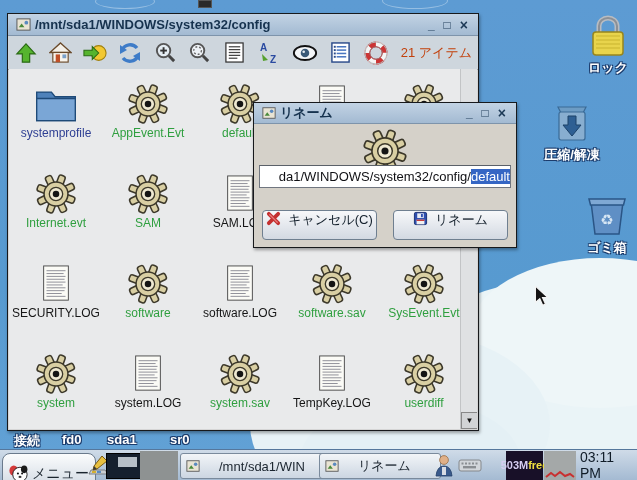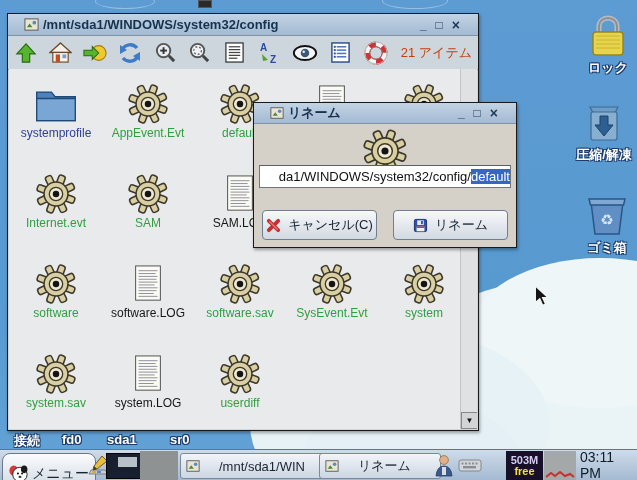--- a/index.html
+++ b/index.html
@@ -11,21 +11,21 @@
   .cl-a{background:#cfe4ee;width:420px;height:240px;left:330px;top:300px;}
   .cl-b{background:#eaf4f7;width:360px;height:220px;left:390px;top:278px;}
   .cl-c{background:#e7f2f6;width:300px;height:190px;left:250px;top:330px;}
   .cl-d{background:#eef6f8;width:260px;height:150px;left:470px;top:258px;}
   .cl-e{background:#e4f0f5;width:220px;height:120px;left:300px;top:400px;}
   .cloud-line{position:absolute;border:1px solid rgba(255,255,255,.35);border-radius:50%;}
   .top-frag{position:absolute;left:198px;top:0;width:12px;height:6px;background:#2a2a2a;border:1px solid #555;}
   
   .win{position:absolute;background:#d5d5d5;border:1px solid #17191c;box-shadow:1px 2px 3px rgba(0,0,0,.35);}
   .titlebar{height:21px;background:linear-gradient(#c2d3e4,#a3bad2);display:flex;align-items:center;
-    padding:0 16px;border-bottom:1px solid #7e94ab;}
+    padding:0 8px;border-bottom:1px solid #7e94ab;}
   .titlebar .ttext{flex:1;font-size:13px;font-weight:bold;color:#16324e;white-space:nowrap;overflow:hidden;margin-left:4px;}
   .wctrl{display:flex;gap:9px;margin-right:2px;}
   .wctrl span{font-size:12px;font-weight:bold;color:#1d3a57;cursor:default;line-height:14px;}
   
   #fm{left:7px;top:13px;width:470px;height:416px;}
   #fm-toolbar{height:33px;background:#ced6dd;border-bottom:1px solid #9aa4ac;display:flex;align-items:center;padding:0 6px;gap:11px;}
   .tbtn{width:26px;height:26px;display:flex;align-items:center;justify-content:center;}
   #item-count{font-size:13px;color:#c2410c;margin-left:2px;white-space:nowrap;}
   #fm-content{position:absolute;left:1px;right:1px;top:55px;bottom:1px;background:#e9eaeb;overflow:hidden;}
   #files{position:absolute;left:1px;top:12px;display:grid;grid-template-columns:repeat(5,92px);grid-auto-rows:90px;}
@@ -42,21 +42,21 @@
   
   #dlg{left:253px;top:102px;width:262px;height:144px;background:#d5d1c9;}
   #dlg-body{position:relative;height:121px;}
   #dlg-gear{position:absolute;left:0;right:0;top:4px;display:flex;justify-content:center;}
   #dlg-input{position:absolute;left:5px;right:5px;top:41px;height:21px;background:#fff;
     border:1px solid #707680;border-top-color:#5a6068;display:flex;align-items:center;
     justify-content:flex-end;font-size:13px;color:#101014;white-space:pre;overflow:hidden;}
   #dlg-input .sel{background:#3566c4;color:#fff;}
   .dlg-btnrow{position:absolute;left:8px;right:8px;top:86px;display:flex;gap:16px;}
   .dbtn{flex:1;height:28px;background:linear-gradient(#f7f8fa,#d3d9e2);border:1px solid #6f7f90;border-radius:4px;
-    display:flex;align-items:center;justify-content:center;gap:7px;font-size:13px;color:#14202c;}
+    display:flex;justify-content:center;gap:7px;font-size:13px;color:#14202c;}
   
   .dicon{position:absolute;width:64px;display:flex;flex-direction:column;align-items:center;}
   .dlabel{font-size:13px;font-weight:bold;color:#fff;margin-top:1px;white-space:nowrap;
     text-shadow:1px 1px 0 #1c3c6c,-1px 1px 0 #1c3c6c,1px -1px 0 #1c3c6c,-1px -1px 0 #1c3c6c;}
   .devlabel{position:absolute;font-size:13px;font-weight:bold;color:#fff;
     text-shadow:1px 1px 0 #1c3c6c,-1px 1px 0 #1c3c6c,1px -1px 0 #1c3c6c,-1px -1px 0 #1c3c6c;}
   
   #taskbar{position:absolute;left:0;right:0;bottom:0;height:30px;
     background:linear-gradient(#cfdbe8,#a4bad2);border-top:1px solid #55779c;}
   .tb-item{position:absolute;top:3px;height:24px;display:flex;align-items:center;}
@@ -65,21 +65,21 @@
   #pager{left:106px;width:34px;height:24px;background:#16202e;border:1px solid #000;}
   #pager .pg-in{position:absolute;left:11px;top:3px;width:19px;height:10px;background:#b8c0c8;}
   #tray-gap{position:absolute;left:140px;top:1px;width:38px;height:29px;background:#8e9292;}
   .taskbtn{background:linear-gradient(#f2f5f8,#ccd6e2);border:1px solid #7a8a9c;border-radius:3px;
     gap:19px;padding:0 5px;font-size:13px;color:#1a242e;white-space:nowrap;overflow:hidden;}
   #task1{left:180px;width:136px;}
   #task2{left:319px;width:110px;}
   #tray-user{left:434px;}
   #tray-kbd{left:458px;}
   #free-badge{position:absolute;left:506px;top:1px;width:37px;height:29px;background:#181028;
-    display:flex;flex-direction:column;align-items:center;justify-content:center;line-height:1;}
+    display:flex;flex-direction:row;align-items:center;justify-content:center;line-height:1;}
   #free-badge .f1{font-size:11px;font-weight:bold;color:#d6cef2;}
   #free-badge .f2{font-size:11px;font-weight:bold;color:#f0e040;}
   #cpu-mon{position:absolute;left:544px;top:1px;width:32px;height:29px;background:#a4a8a8;}
   #clock{left:580px;font-size:14px;color:#101c28;}
   
   #cursor{position:absolute;left:533px;top:286px;}
   svg{display:block;}
 </style>
 </head>
 <body>
@@ -146,21 +146,21 @@
       <rect x="5" y="20" width="30" height="23" rx="3" fill="#e8d44c" stroke="#97851d" stroke-width="1.5"></rect>
       <g stroke="#c9b42e" stroke-width="1">
           <line x1="8" y1="24" x2="32" y2="24"></line>
           <line x1="8" y1="28" x2="32" y2="28"></line>
           <line x1="8" y1="32" x2="32" y2="32"></line>
           <line x1="8" y1="36" x2="32" y2="36"></line>
         </g>
     </svg>
     <span class="dlabel">ロック</span>
   </div>
-  <div class="dicon" style="left:572px;top:103px;">
+  <div class="dicon" style="left:540px;top:103px;">
     <svg width="40" height="42" viewBox="0 0 40 42">
       <path d="M6 4 h28 l-3 6 h-22 z" fill="#6d9cc4" stroke="#3a6a96" stroke-width="1.2"></path>
       <rect x="7" y="9" width="26" height="28" rx="2" fill="#88aed0" stroke="#3a6a96" stroke-width="1.2"></rect>
       <path d="M16 13 h8 v9 h5 l-9 11 -9 -11 h5 z" fill="#2e5f93" stroke="#1d4269" stroke-width="1"></path>
     </svg>
     <span class="dlabel">圧縮/解凍</span>
   </div>
   <div class="dicon" style="left:575px;top:192px;">
     <svg width="44" height="46" viewBox="0 0 44 46">
       <path d="M6 10 L10 42 H34 L38 10 Z" fill="#5f8fc5" stroke="#2a5586" stroke-width="1.5"></path>
@@ -346,73 +346,89 @@
               <svg width="38" height="42" viewBox="0 0 40 44">
                 <use href="#i-doc"></use>
               </svg>
             </span>
           <span class="flabel c-black">SAM.LOG</span>
         </div>
         <div class="fcell"></div>
         <div class="fcell"></div>
         <div class="fcell">
           <span class="ficon">
-              <svg width="42" height="42" viewBox="0 0 44 44">
-                <use href="#i-gear"></use>
-              </svg>
-            </span>
-          <span class="flabel c-green">software</span>
-        </div>
-        <div class="fcell">
-          <span class="ficon">
               <svg width="38" height="42" viewBox="0 0 40 44">
                 <use href="#i-doc"></use>
               </svg>
             </span>
-          <span class="flabel c-black">software.LOG</span>
-        </div>
-        <div class="fcell">
-          <span class="ficon">
-              <svg width="42" height="42" viewBox="0 0 44 44">
-                <use href="#i-gear"></use>
-              </svg>
-            </span>
-          <span class="flabel c-green">software.sav</span>
-        </div>
-        <div class="fcell">
-          <span class="ficon">
-              <svg width="42" height="42" viewBox="0 0 44 44">
-                <use href="#i-gear"></use>
-              </svg>
-            </span>
-          <span class="flabel c-green">SysEvent.Evt</span>
-        </div>
-        <div class="fcell">
-          <span class="ficon">
-              <svg width="42" height="42" viewBox="0 0 44 44">
-                <use href="#i-gear"></use>
-              </svg>
-            </span>
-          <span class="flabel c-green">system</span>
-        </div>
-        <div class="fcell">
-          <span class="ficon">
-              <svg width="42" height="42" viewBox="0 0 44 44">
-                <use href="#i-gear"></use>
-              </svg>
-            </span>
-          <span class="flabel c-green">system.sav</span>
+          <span class="flabel c-black">SECURITY.LOG</span>
+        </div>
+        <div class="fcell">
+          <span class="ficon">
+              <svg width="42" height="42" viewBox="0 0 44 44">
+                <use href="#i-gear"></use>
+              </svg>
+            </span>
+          <span class="flabel c-green">software</span>
         </div>
         <div class="fcell">
           <span class="ficon">
               <svg width="38" height="42" viewBox="0 0 40 44">
                 <use href="#i-doc"></use>
               </svg>
             </span>
+          <span class="flabel c-black">software.LOG</span>
+        </div>
+        <div class="fcell">
+          <span class="ficon">
+              <svg width="42" height="42" viewBox="0 0 44 44">
+                <use href="#i-gear"></use>
+              </svg>
+            </span>
+          <span class="flabel c-green">software.sav</span>
+        </div>
+        <div class="fcell">
+          <span class="ficon">
+              <svg width="42" height="42" viewBox="0 0 44 44">
+                <use href="#i-gear"></use>
+              </svg>
+            </span>
+          <span class="flabel c-green">SysEvent.Evt</span>
+        </div>
+        <div class="fcell">
+          <span class="ficon">
+              <svg width="42" height="42" viewBox="0 0 44 44">
+                <use href="#i-gear"></use>
+              </svg>
+            </span>
+          <span class="flabel c-green">system</span>
+        </div>
+        <div class="fcell">
+          <span class="ficon">
+              <svg width="38" height="42" viewBox="0 0 40 44">
+                <use href="#i-doc"></use>
+              </svg>
+            </span>
           <span class="flabel c-black">system.LOG</span>
+        </div>
+        <div class="fcell">
+          <span class="ficon">
+              <svg width="42" height="42" viewBox="0 0 44 44">
+                <use href="#i-gear"></use>
+              </svg>
+            </span>
+          <span class="flabel c-green">system.sav</span>
+        </div>
+        <div class="fcell">
+          <span class="ficon">
+              <svg width="38" height="42" viewBox="0 0 40 44">
+                <use href="#i-doc"></use>
+              </svg>
+            </span>
+          <span class="flabel c-black">TempKey.LOG</span>
         </div>
         <div class="fcell">
           <span class="ficon">
               <svg width="42" height="42" viewBox="0 0 44 44">
                 <use href="#i-gear"></use>
               </svg>
             </span>
           <span class="flabel c-green">userdiff</span>
         </div>
       </div>

